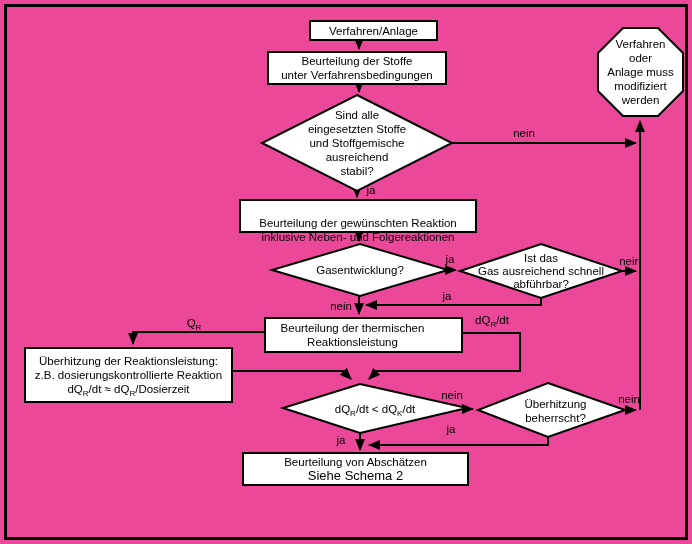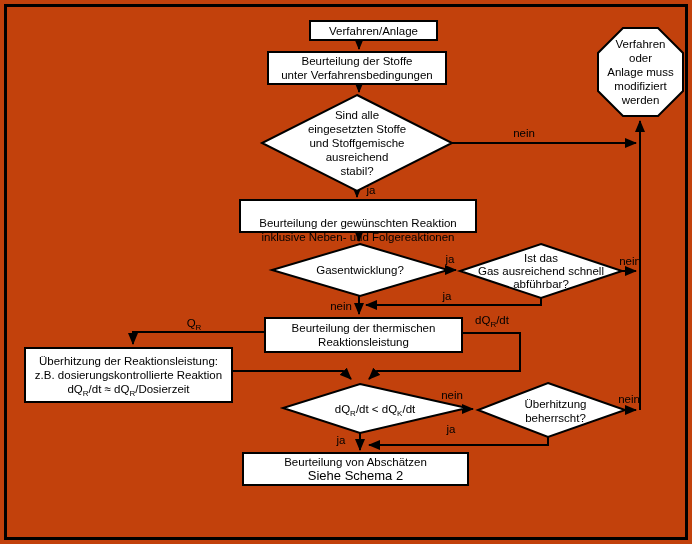--- a/index.html
+++ b/index.html
@@ -1,17 +1,17 @@
 <!DOCTYPE html>
 <html><head>
 <meta charset="utf-8">
 <style>
   html,body{margin:0;padding:0;background:#fff;}
   #stage{
-    position:relative;width:692px;height:544px;background:#c2410c;
+    position:relative;width:692px;height:544px;background:#ec4899;
     font-family:"Liberation Sans",sans-serif;color:#000;overflow:hidden;
   }
   #frame{position:absolute;left:4px;top:4px;right:4px;bottom:4px;border:3px solid #000;}
   svg{position:absolute;left:0;top:0;}
   .node-text{
     position:absolute;display:flex;flex-direction:column;align-items:center;
     justify-content:center;text-align:center;font-size:11.5px;line-height:14px;
     pointer-events:none;
   }
   .edge-label{
@@ -103,21 +103,21 @@
   <div class="node-text" style="left:272px;top:244px;width:176px;height:52px;">
     <span>Gasentwicklung?</span>
   </div>
 
   <div class="node-text" style="left:460px;top:248px;width:162px;height:46px;line-height:13px;">
     <span>Ist das</span>
     <span>Gas ausreichend schnell</span>
     <span>abführbar?</span>
   </div>
 
-  <div class="node-text" style="left:265px;top:318px;width:197px;height:34px;">
+  <div class="node-text" style="left:254px;top:318px;width:197px;height:34px;">
     <span>Beurteilung der thermischen</span>
     <span>Reaktionsleistung</span>
   </div>
 
   <div class="node-text" style="left:25px;top:348px;width:207px;height:54px;">
     <span>Überhitzung der Reaktionsleistung:</span>
     <span>z.B. dosierungskontrollierte Reaktion</span>
     <span><span>dQ</span><sub>R</sub><span>/dt ≈ dQ</span><sub>R</sub><span>/Dosierzeit</span></span>
   </div>
 

